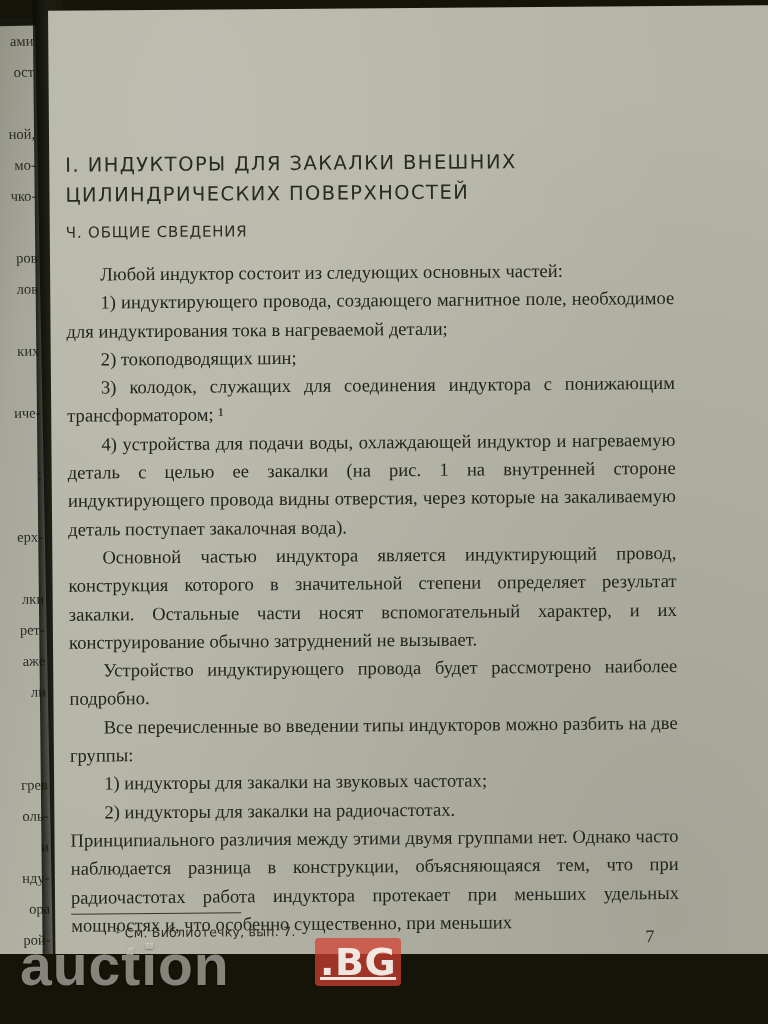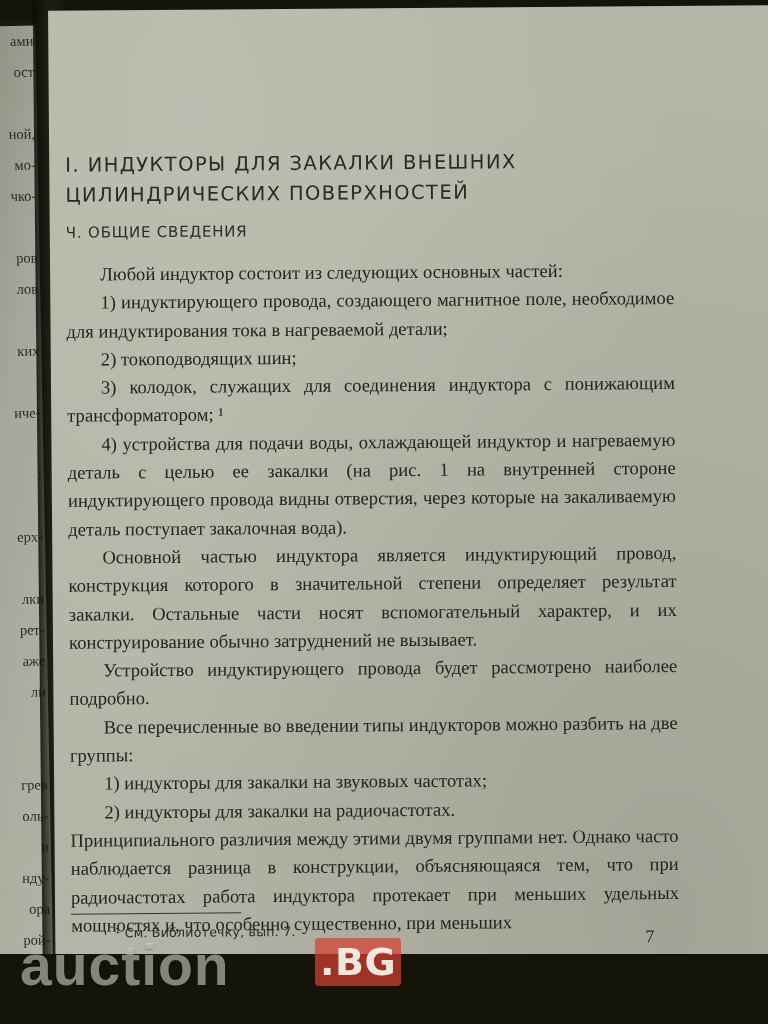--- a/index.html
+++ b/index.html
@@ -203,20 +203,21 @@
   .wm-bg-text {
     position: absolute;
     left: 300px;
     bottom: 12px;
     font-family: "DejaVu Sans", sans-serif;
     font-size: 38px;
     font-weight: 700;
     color: rgba(245,245,240,0.92);
     line-height: 44px;
     letter-spacing: 0.5px;
+    text-decoration: underline;
   }
 </style>
 </head>
 <body>
 
 <div id="page">
 
   <div class="photo-bg"></div>
   <div class="top-dark"></div>
 

